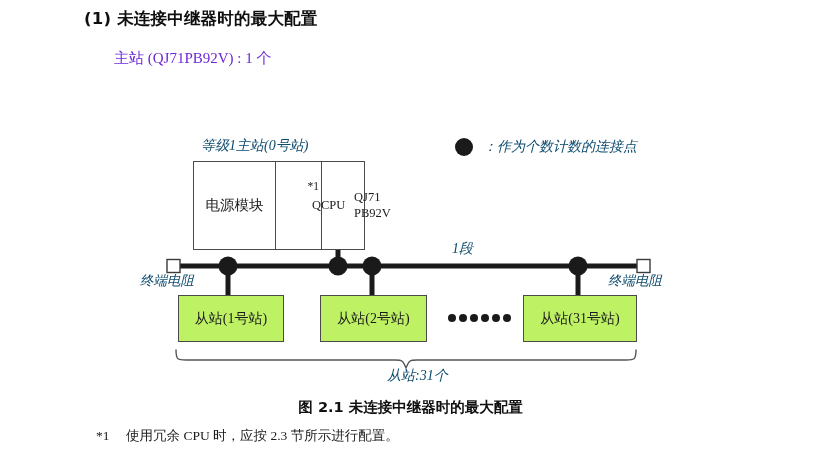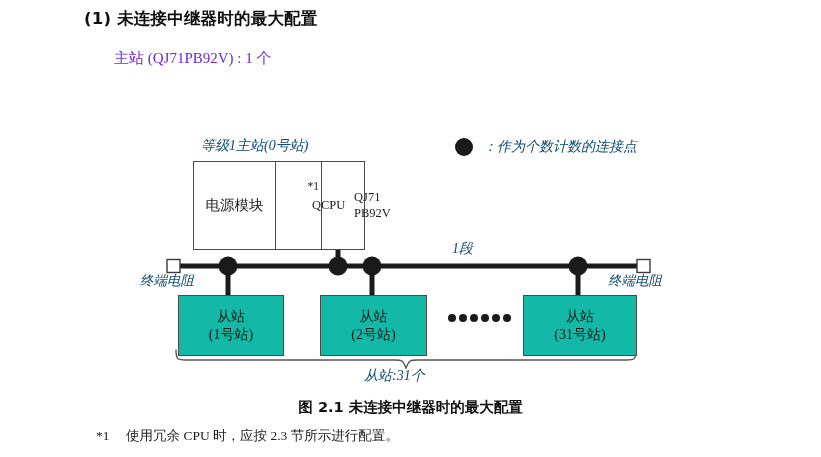--- a/index.html
+++ b/index.html
@@ -96,32 +96,32 @@
     font-size: 11.5px;
     font-family: "Liberation Serif", "DejaVu Serif", serif;
   }
 
   
   #rack-title     { left: 201px; top: 138px; font-size: 14px; }
   #legend-text    { left: 483px; top: 139px; font-size: 14px; }
   #segment-label  { left: 452px; top: 241px; font-size: 14px; }
   #term-left-lbl  { left: 140px; top: 273px; font-size: 13.5px; }
   #term-right-lbl { left: 608px; top: 273px; font-size: 13.5px; }
-  #brace-label    { left: 364px; top: 368px; font-size: 14px; }
+  #brace-label    { left: 387px; top: 368px; font-size: 14px; }
 
   
   .slave-box {
     position: absolute;
     top: 295px;
-    height: 61px;
+    height: 47px;
     border: 1.3px solid #4a4a4a;
-    background: #14b8a6;
+    background: #bef264;
     box-sizing: border-box;
     display: flex;
-    flex-direction: column;
+    flex-direction: row;
     align-items: center;
     justify-content: center;
     font-family: "Liberation Serif", "DejaVu Serif", serif;
     font-size: 14px;
     line-height: 1.25;
     color: #1a1a1a;
   }
   #slave-1  { left: 178px; width: 106px; }
   #slave-2  { left: 320px; width: 107px; }
   #slave-31 { left: 523px; width: 114px; }

